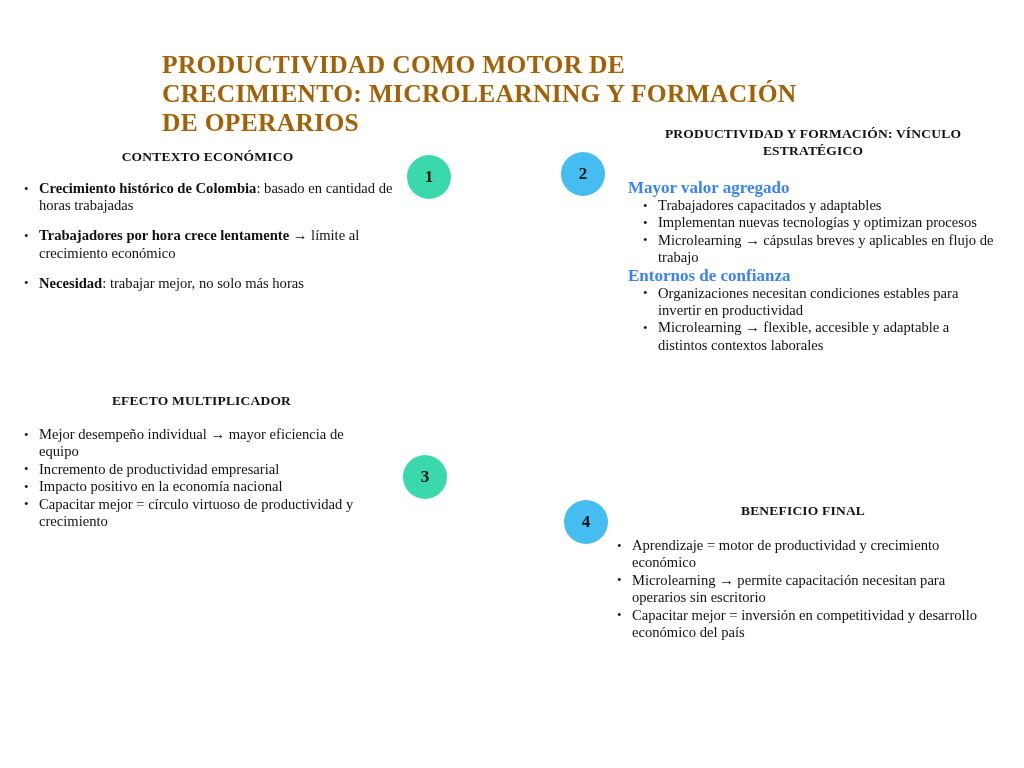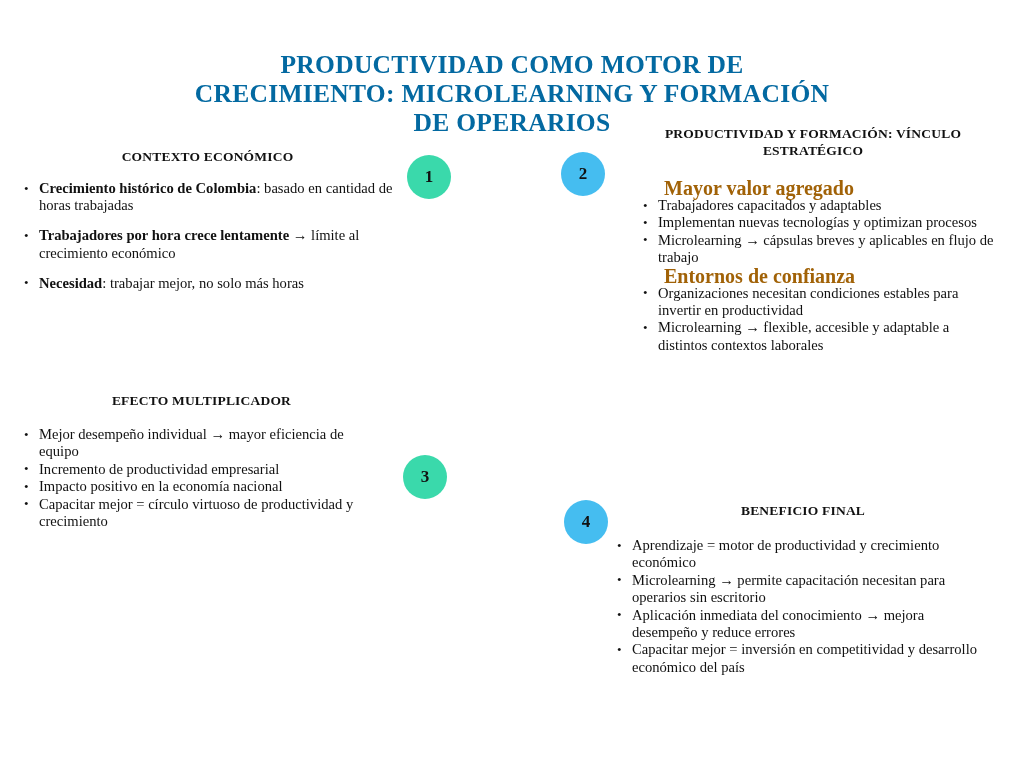--- a/index.html
+++ b/index.html
@@ -15,25 +15,25 @@
     position: relative;
     overflow: hidden;
   }
 
   
   #slide-title {
     position: absolute;
     left: 162px;
     top: 33px;
     width: 700px;
-    text-align: center;
+    text-align: left;
     font-size: 25.5px;
     line-height: 29px;
     letter-spacing: 0.3px;
-    color: #0369a1;
+    color: #a16207;
   }
   #slide-title .tline { display: block; white-space: nowrap; }
 
   
   .panel { position: absolute; }
   .panel-heading {
     text-align: center;
     font-weight: bold;
     font-size: 13.5px;
     line-height: 17px;
@@ -68,24 +68,23 @@
   #panel-contexto { left: 20px; top: 148px; width: 375px; }
   #panel-contexto .panel-heading { margin-bottom: 15px; }
   #panel-contexto ul.blist > li { margin-bottom: 12.5px; }
 
   
   #panel-vinculo { left: 628px; top: 125px; width: 370px; }
   #panel-vinculo .panel-heading { margin-bottom: 20px; }
   .subgroup { margin-bottom: 0; }
   .subgroup-title {
     font-weight: bold;
-    font-size: 20px;
+    font-size: 17px;
     line-height: 18px;
-    color: #a16207;
-    margin-left: 36px;
+    color: #3b82f6;
   }
   .subgroup ul.blist { padding-left: 11px; }
   .subgroup ul.blist > li { font-size: 14.6px; line-height: 17.4px; }
 
   
   #panel-efecto { left: 20px; top: 392px; width: 363px; }
   #panel-efecto .panel-heading { margin-bottom: 17px; }
   #panel-efecto ul.blist > li { margin-bottom: 0; }
 
   
@@ -163,21 +162,20 @@
     <li>Impacto positivo en la economía nacional</li>
     <li>Capacitar mejor = círculo virtuoso de productividad y crecimiento</li>
   </ul>
 </section>
 
 <section class="panel" id="panel-beneficio">
   <div class="panel-heading">BENEFICIO FINAL</div>
   <ul class="blist">
     <li>Aprendizaje = motor de productividad y crecimiento económico</li>
     <li>Microlearning → permite capacitación necesitan para operarios sin escritorio</li>
-    <li>Aplicación inmediata del conocimiento → mejora desempeño y reduce errores</li>
     <li>Capacitar mejor = inversión en competitividad y desarrollo económico del país</li>
   </ul>
 </section>
 
 <div class="badge" id="badge-1" style="background: rgb(58, 217, 171);">1</div>
 <div class="badge" id="badge-2" style="background: rgb(69, 189, 240);">2</div>
 <div class="badge" id="badge-3" style="background: rgb(58, 217, 171);">3</div>
 <div class="badge" id="badge-4" style="background: rgb(69, 189, 240);">4</div>
 
 </body></html>

